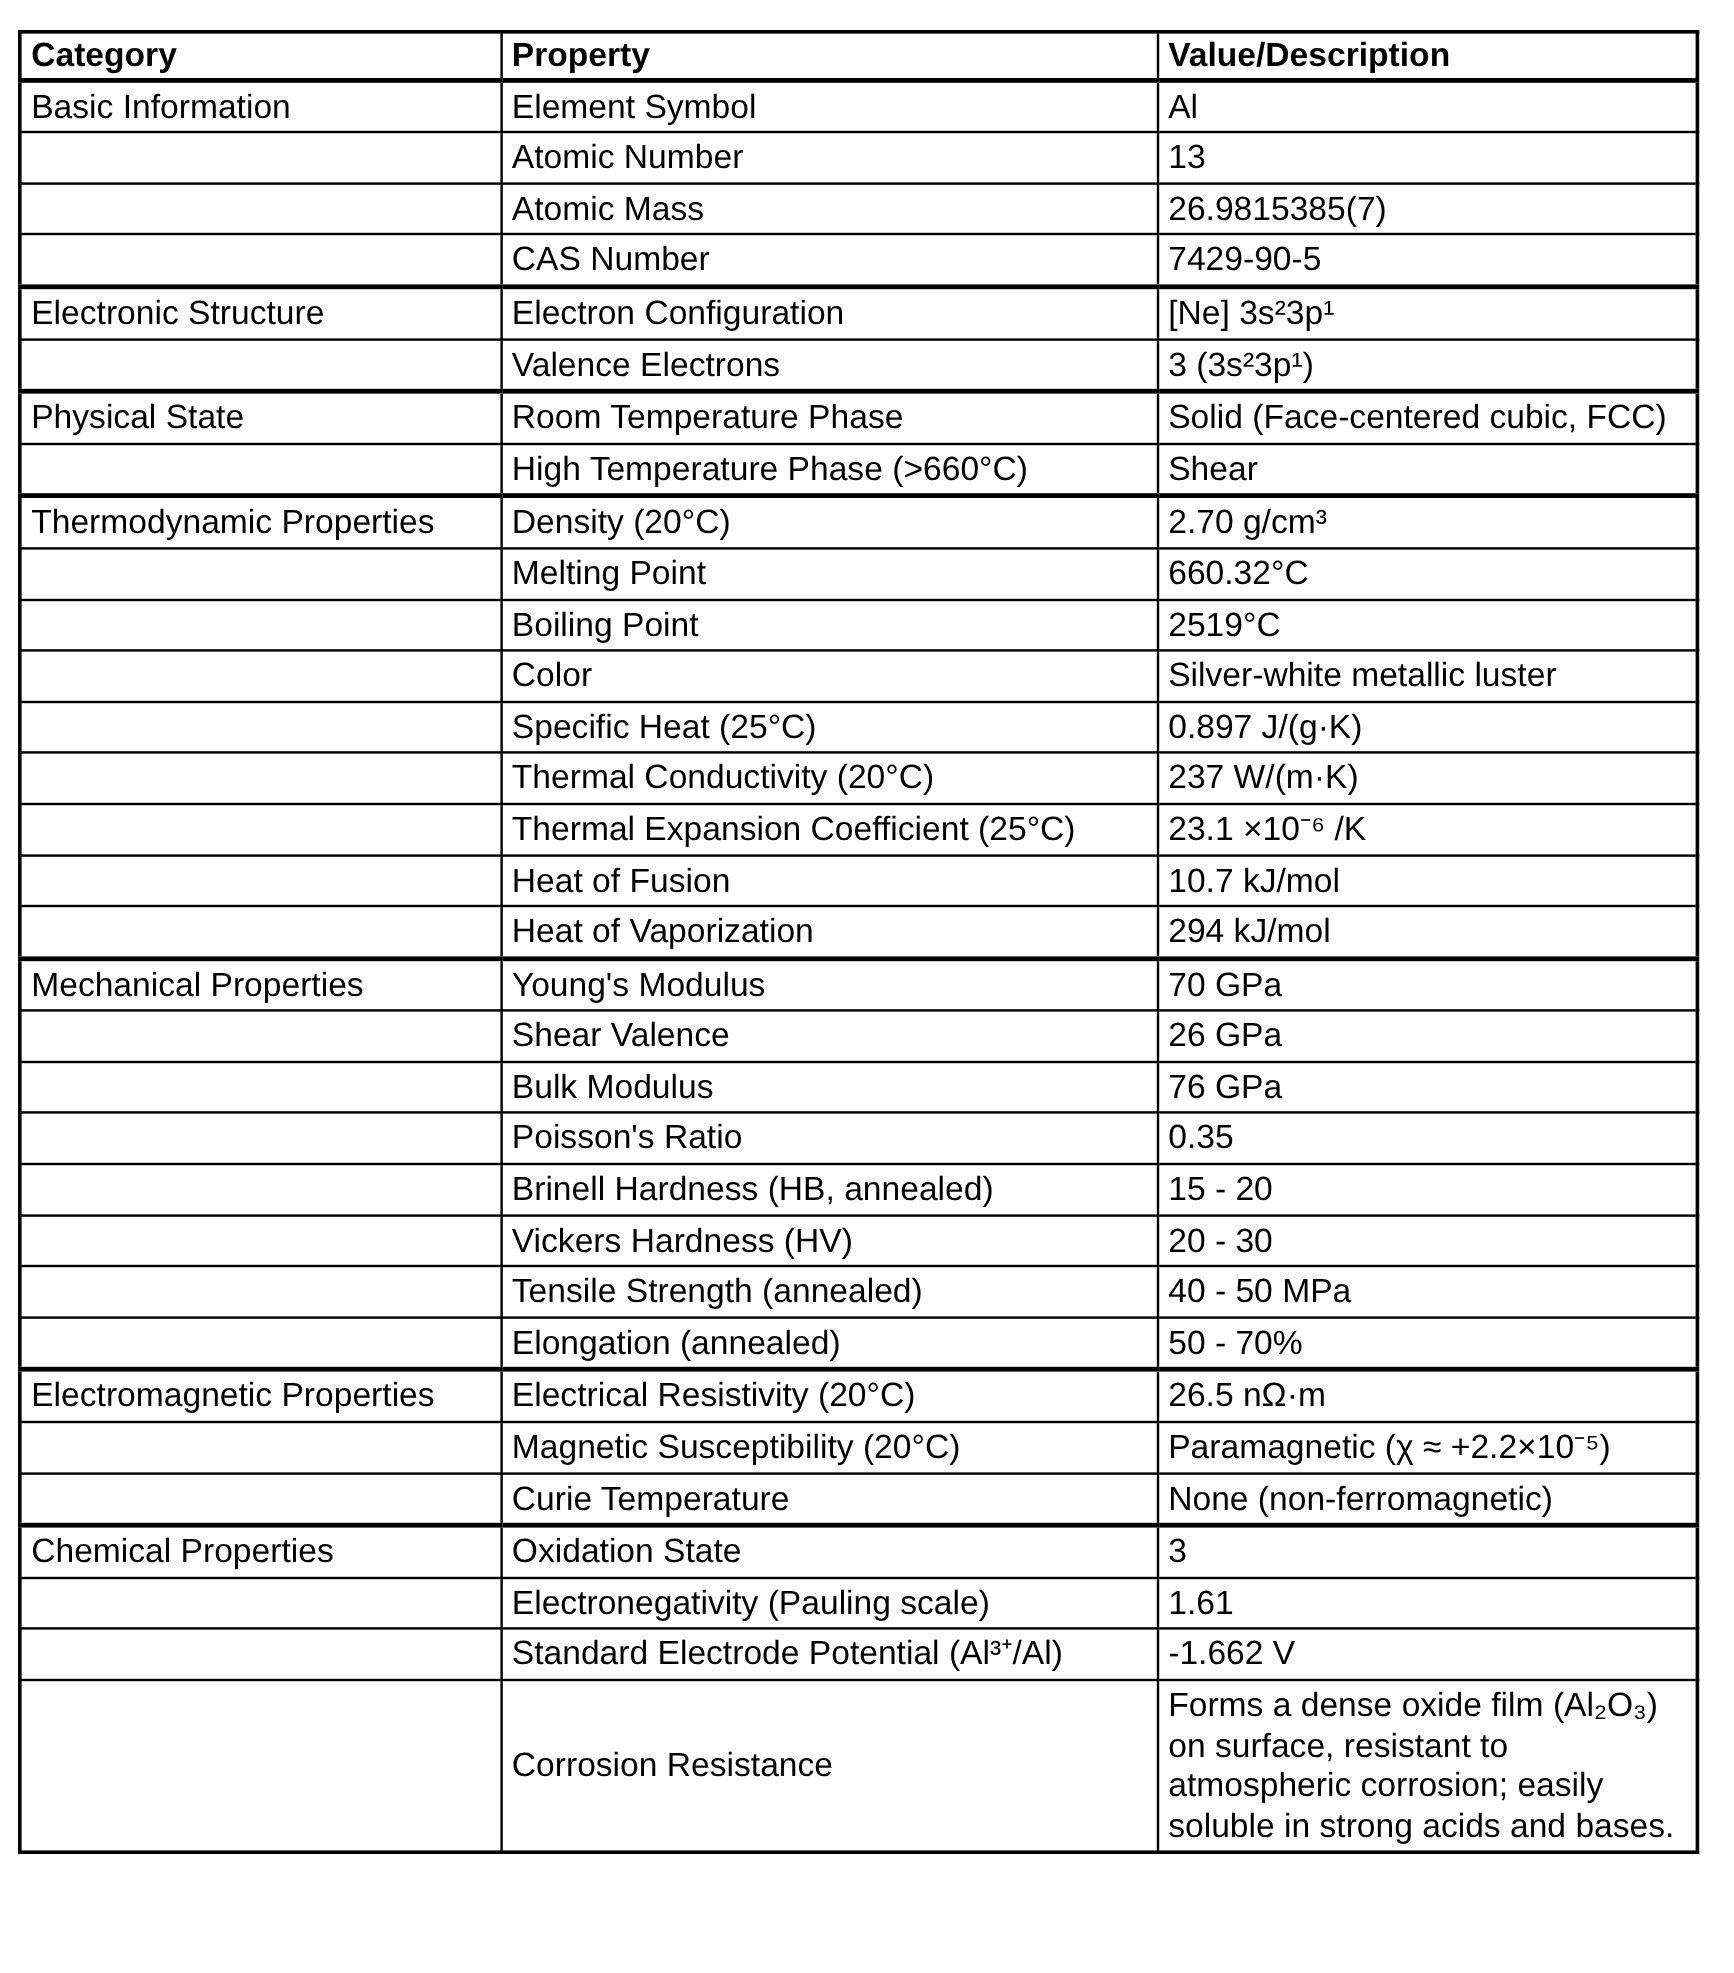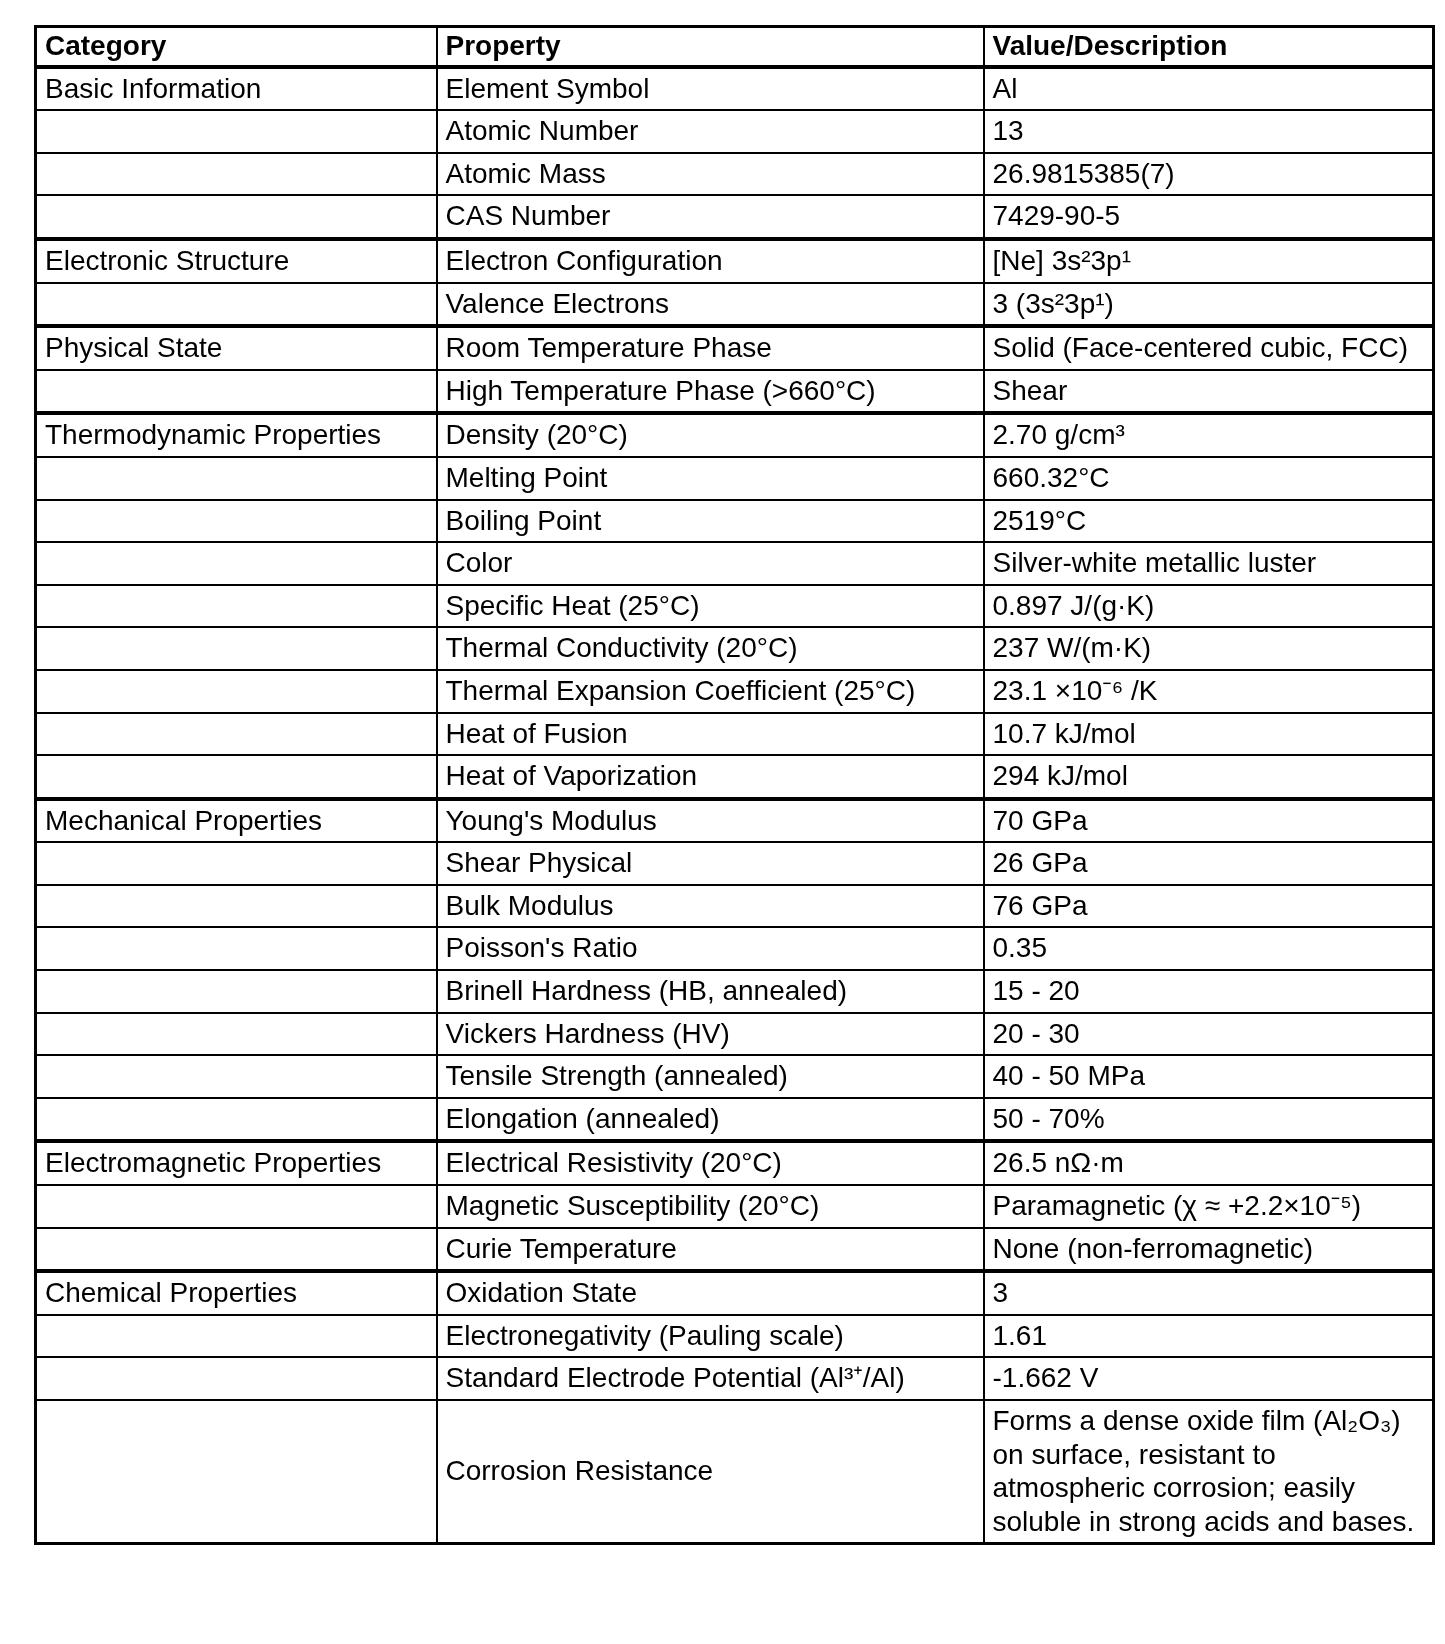--- a/index.html
+++ b/index.html
@@ -9,21 +9,21 @@
   }
   body {
     width: 1445px;
     height: 1644px;
     position: relative;
     font-family: "Liberation Sans", sans-serif;
     color: #000000;
   }
   table.props {
     position: absolute;
-    left: 34px;
+    left: 15px;
     top: 25px;
     width: 1398px;
     border-collapse: collapse;
     table-layout: fixed;
     border: 3px solid #000000;
   }
   col.col-category { width: 401px; }
   col.col-property { width: 547px; }
   col.col-value    { width: 450px; }
   th, td {
@@ -150,21 +150,21 @@
         <td class="property-cell">Heat of Vaporization</td>
         <td class="value-cell">294 kJ/mol</td>
       </tr>
       <tr class="group-start">
         <td class="category-cell">Mechanical Properties</td>
         <td class="property-cell">Young's Modulus</td>
         <td class="value-cell">70 GPa</td>
       </tr>
       <tr>
         <td class="category-cell"></td>
-        <td class="property-cell">Shear Physical</td>
+        <td class="property-cell">Shear Valence</td>
         <td class="value-cell">26 GPa</td>
       </tr>
       <tr>
         <td class="category-cell"></td>
         <td class="property-cell">Bulk Modulus</td>
         <td class="value-cell">76 GPa</td>
       </tr>
       <tr>
         <td class="category-cell"></td>
         <td class="property-cell">Poisson's Ratio</td>

